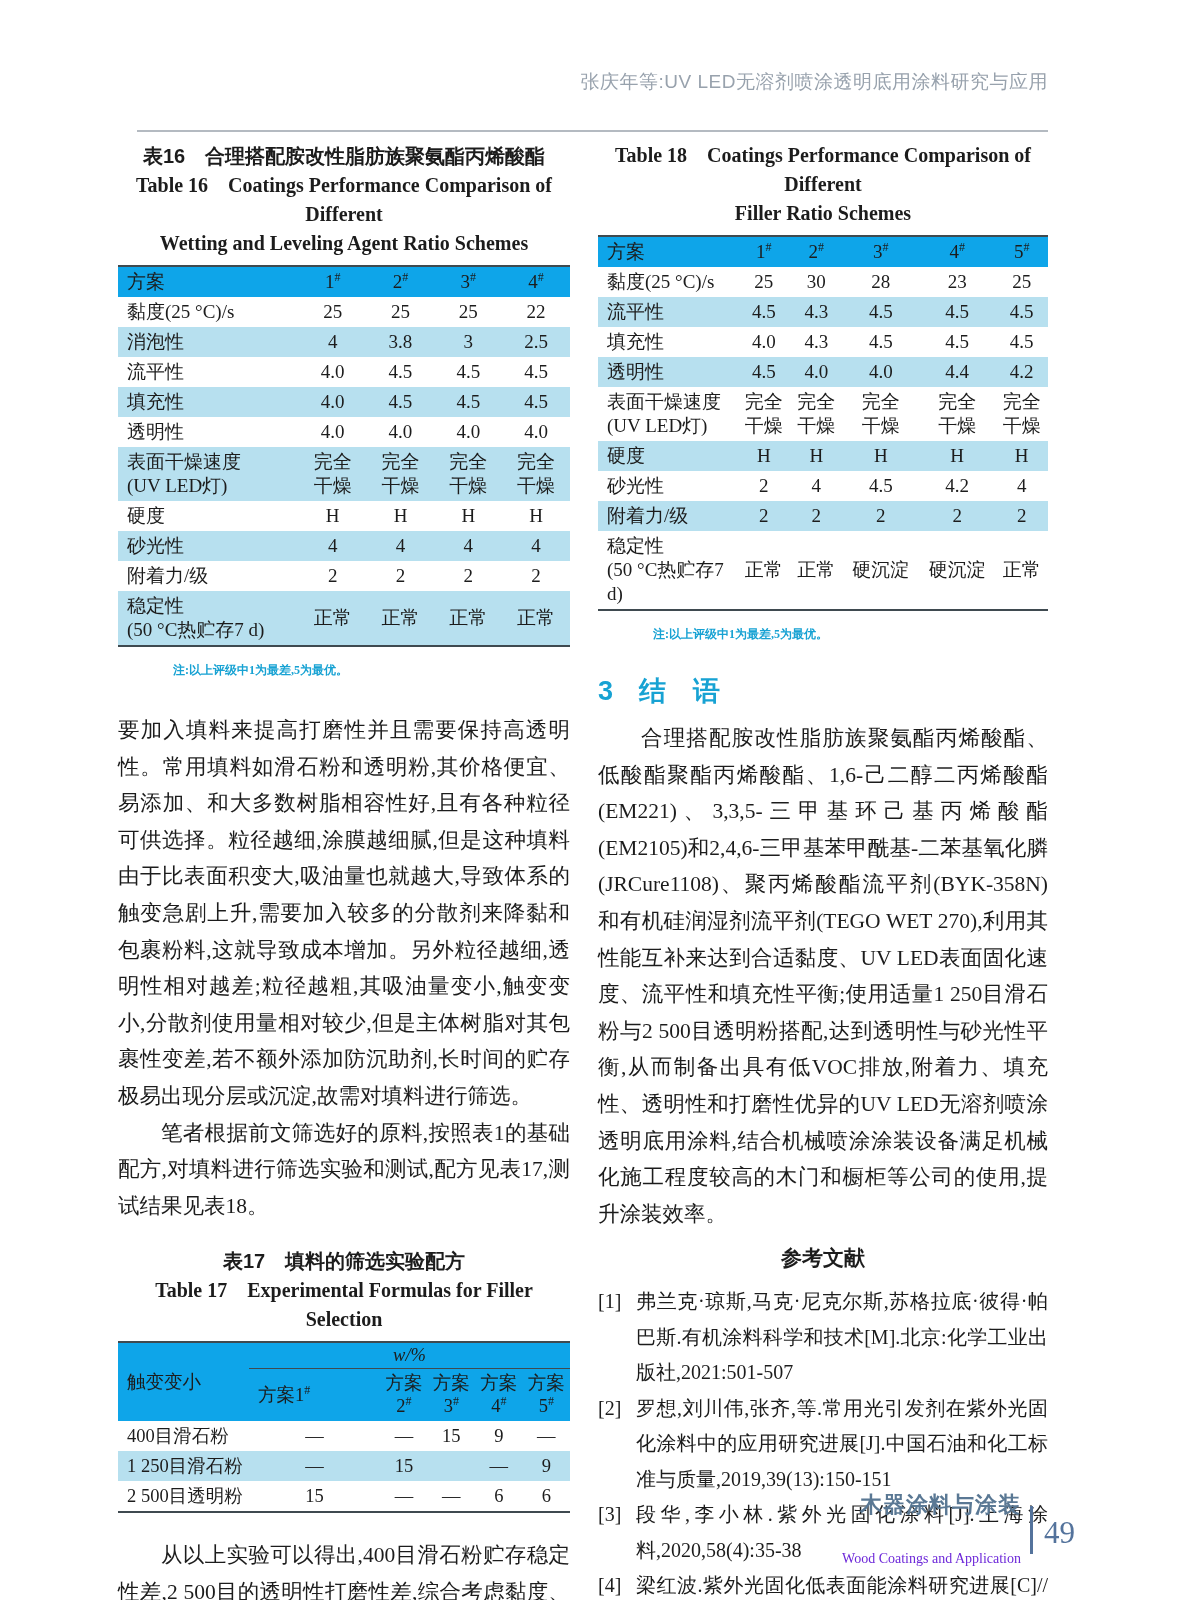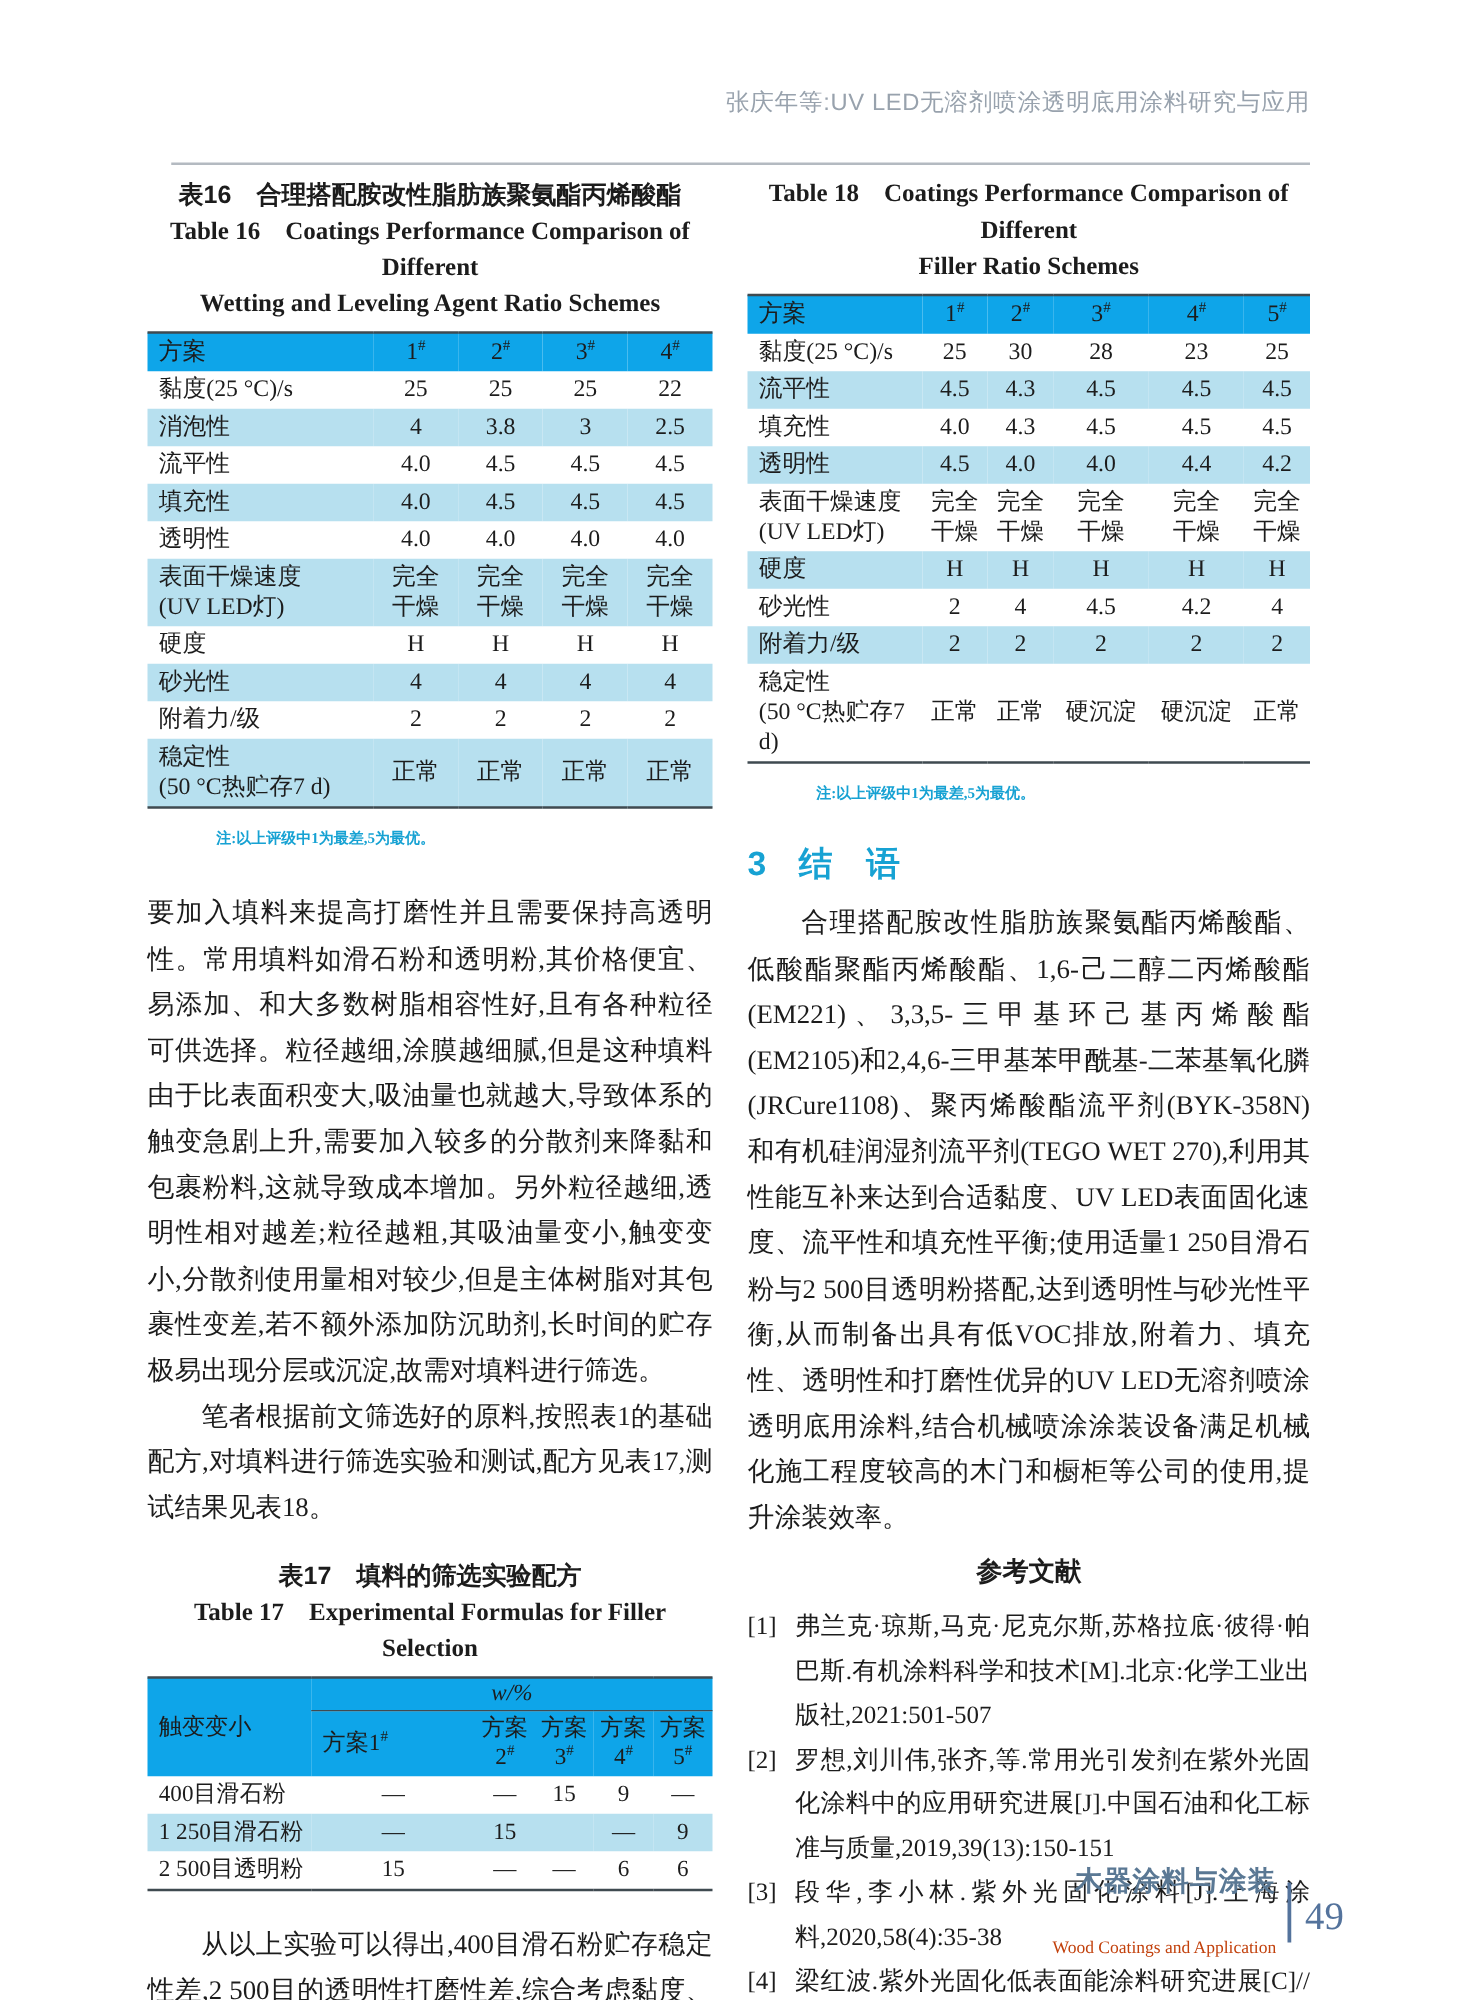--- a/index.html
+++ b/index.html
@@ -81,21 +81,21 @@
 
   .page-footer{
     position:absolute;top:1492px;right:112px;
     display:flex;align-items:center;
   }
   .footer-text{text-align:right;margin-right:9px;}
   .footer-zh{
     color:#5a7894;font-weight:bold;font-size:22px;letter-spacing:1px;
     font-family:"Liberation Sans","DejaVu Sans",sans-serif;line-height:26px;
   }
-  .footer-en{color:#c2410c;font-size:14px;line-height:17px;margin-top:32px;}
+  .footer-en{color:#6d28d9;font-size:14px;line-height:17px;margin-top:32px;}
   .footer-bar{width:3px;height:48px;background:#54739c;margin-right:11px;}
   .footer-page{color:#54739c;font-size:31px;line-height:48px;padding-top:6px;}
 </style>
 </head>
 <body>
 
 <div class="page-header">张庆年等:UV LED无溶剂喷涂透明底用涂料研究与应用</div>
 <div class="header-rule"></div>
 
 <div class="content">

